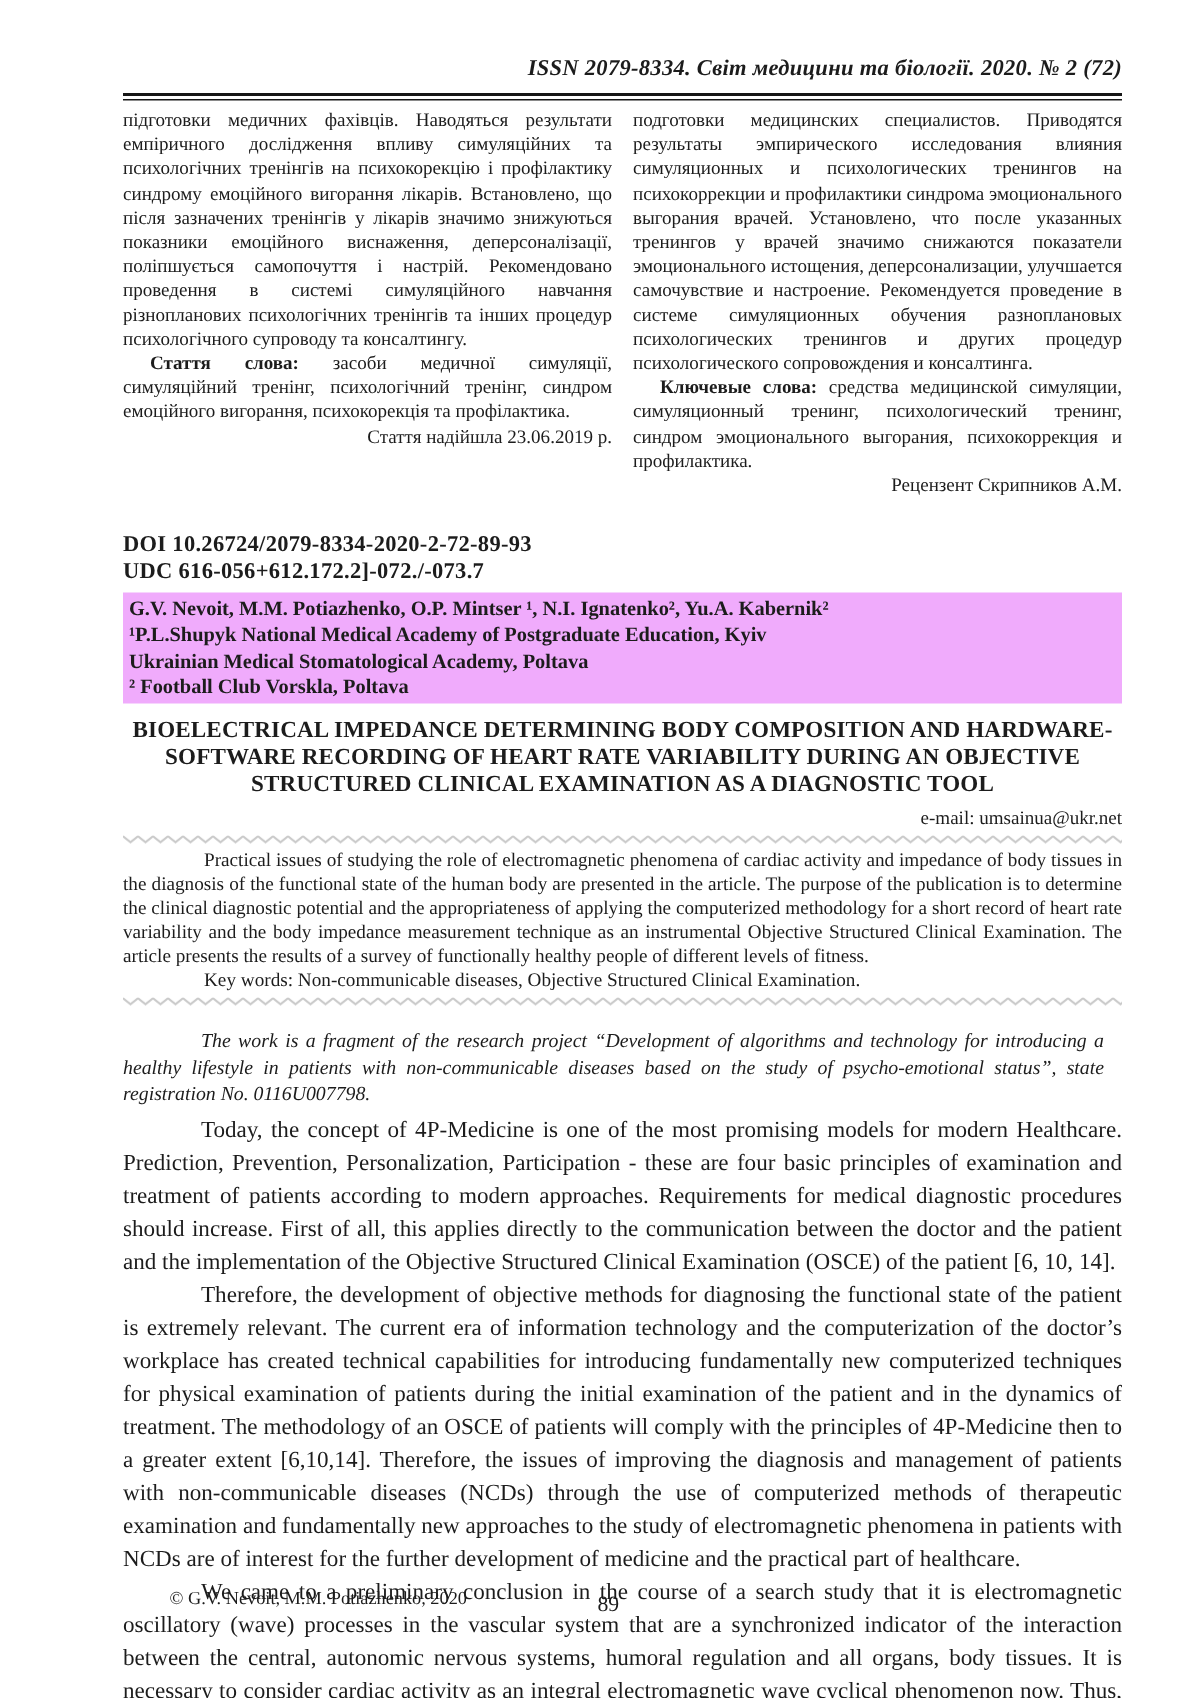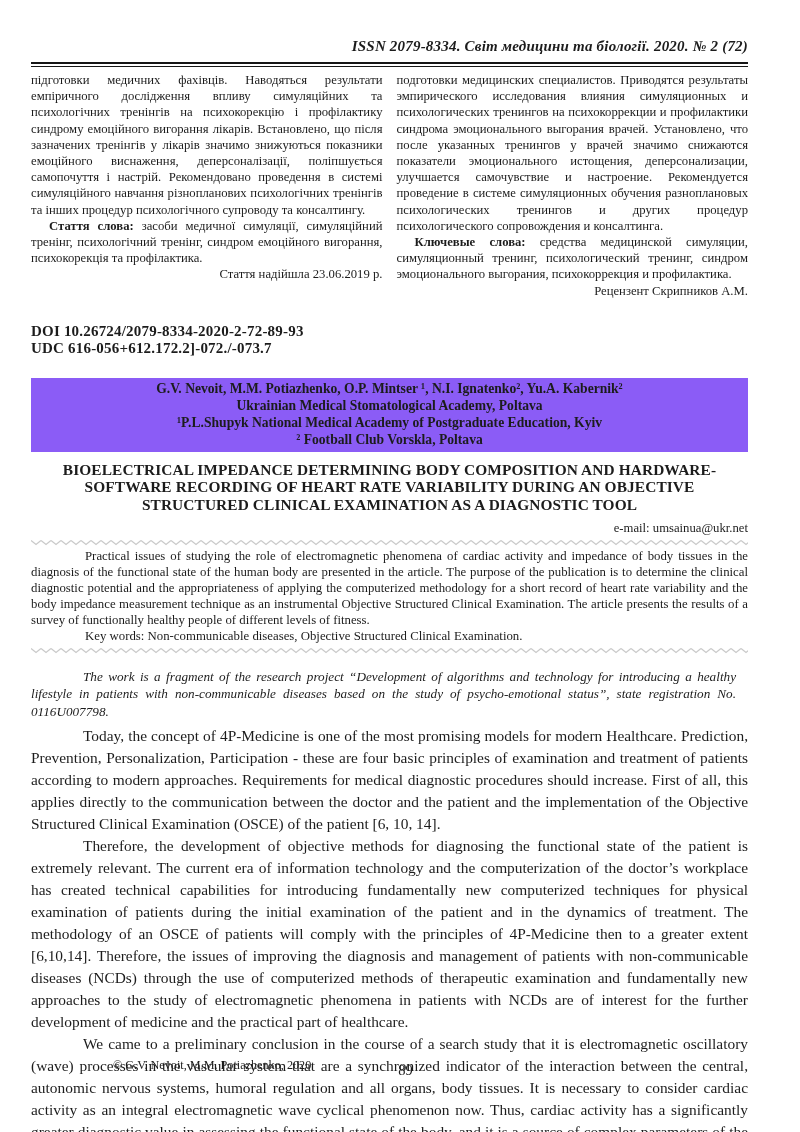--- a/index.html
+++ b/index.html
@@ -9,21 +9,21 @@
   }
   .page {
     position: relative;
     width: 800px;
     height: 1132px;
     margin: 0 auto;
     background: #ffffff;
     color: #1c1c1c;
     font-family: "Liberation Serif", "DejaVu Serif", serif;
     box-sizing: border-box;
-    padding: 36px 52px 0 31px;
+    padding: 36px 52px 0 82px;
     overflow: hidden;
   }
   
   .issn-line {
     text-align: right;
     font-size: 15px;
     font-weight: bold;
     font-style: italic;
     line-height: 20px;
     letter-spacing: 0.2px;
@@ -57,23 +57,23 @@
   .meta-block {
     margin-top: 24px;
     font-size: 15px;
     font-weight: bold;
     line-height: 17.5px;
     letter-spacing: 0.2px;
   }
   .meta-block div { margin: 0; }
   
   .authors-box {
-    margin-top: 20px;
-    background: #8b5cf6;
-    text-align: center;
+    margin-top: 5px;
+    background: #f0abfc;
+    text-align: left;
     font-weight: bold;
     font-size: 13.6px;
     line-height: 17.2px;
     padding: 2px 4px 3px 4px;
   }
   
   .article-title {
     margin: 9px auto 0 auto;
     max-width: 660px;
     text-align: center;
@@ -169,22 +169,22 @@
     </div>
   </div>
 
   <div class="meta-block">
     <div>DOI 10.26724/2079-8334-2020-2-72-89-93</div>
     <div>UDC 616-056+612.172.2]-072./-073.7</div>
   </div>
 
   <div class="authors-box">
     <div>G.V. Nevoit, M.M. Potiazhenko, O.P. Mintser ¹, N.I. Ignatenko², Yu.A. Kabernik²</div>
+    <div>¹P.L.Shupyk National Medical Academy of Postgraduate Education, Kyiv</div>
     <div>Ukrainian Medical Stomatological Academy, Poltava</div>
-    <div>¹P.L.Shupyk National Medical Academy of Postgraduate Education, Kyiv</div>
     <div>² Football Club Vorskla, Poltava</div>
   </div>
 
   <h1 class="article-title">BIOELECTRICAL IMPEDANCE DETERMINING BODY COMPOSITION AND HARDWARE-SOFTWARE RECORDING OF HEART RATE VARIABILITY DURING AN OBJECTIVE STRUCTURED CLINICAL EXAMINATION AS A DIAGNOSTIC TOOL</h1>
   <div class="email-line">e-mail: umsainua@ukr.net</div>
 
   <svg class="zigzag" xmlns="http://www.w3.org/2000/svg">
     <defs>
       <pattern id="zz1" width="10" height="7" patternUnits="userSpaceOnUse">
         <polyline points="0,1.5 5,5.5 10,1.5" fill="none" stroke="#c9c9c9" stroke-width="1.3"></polyline>

